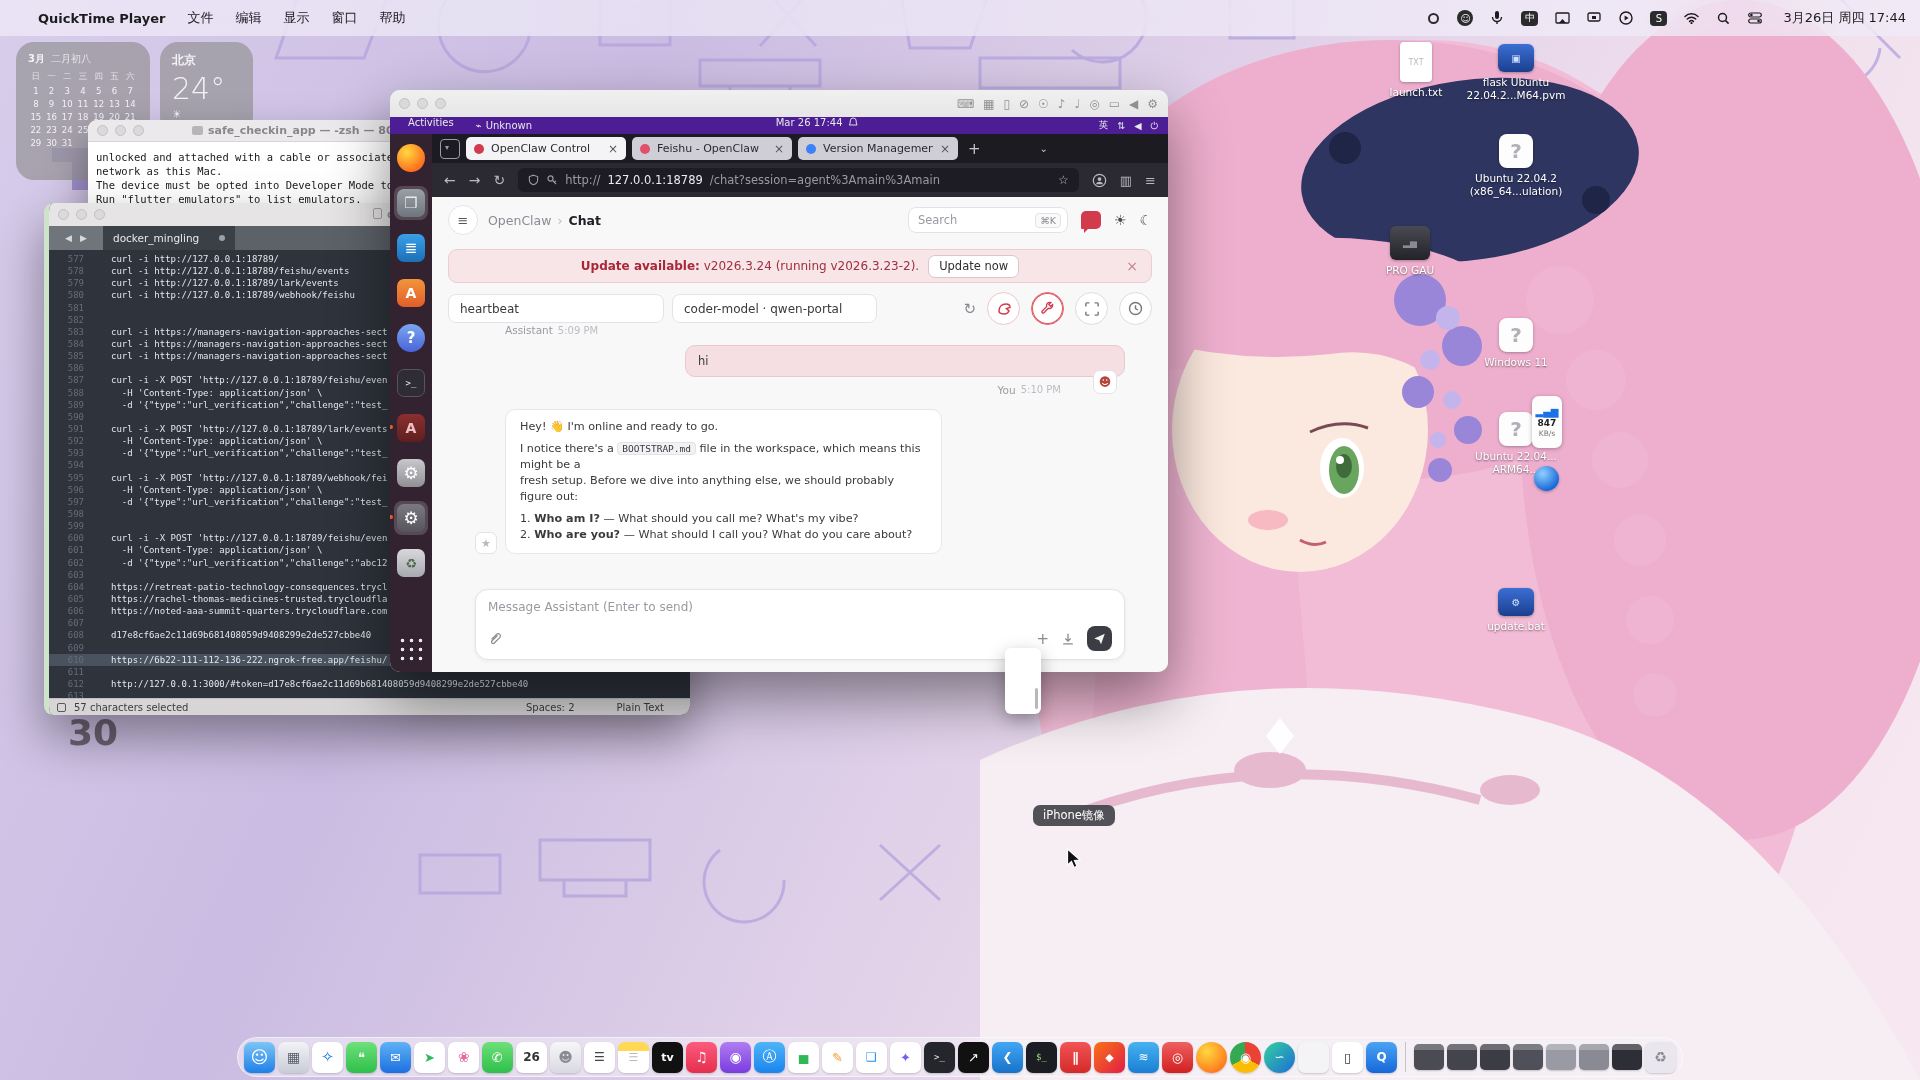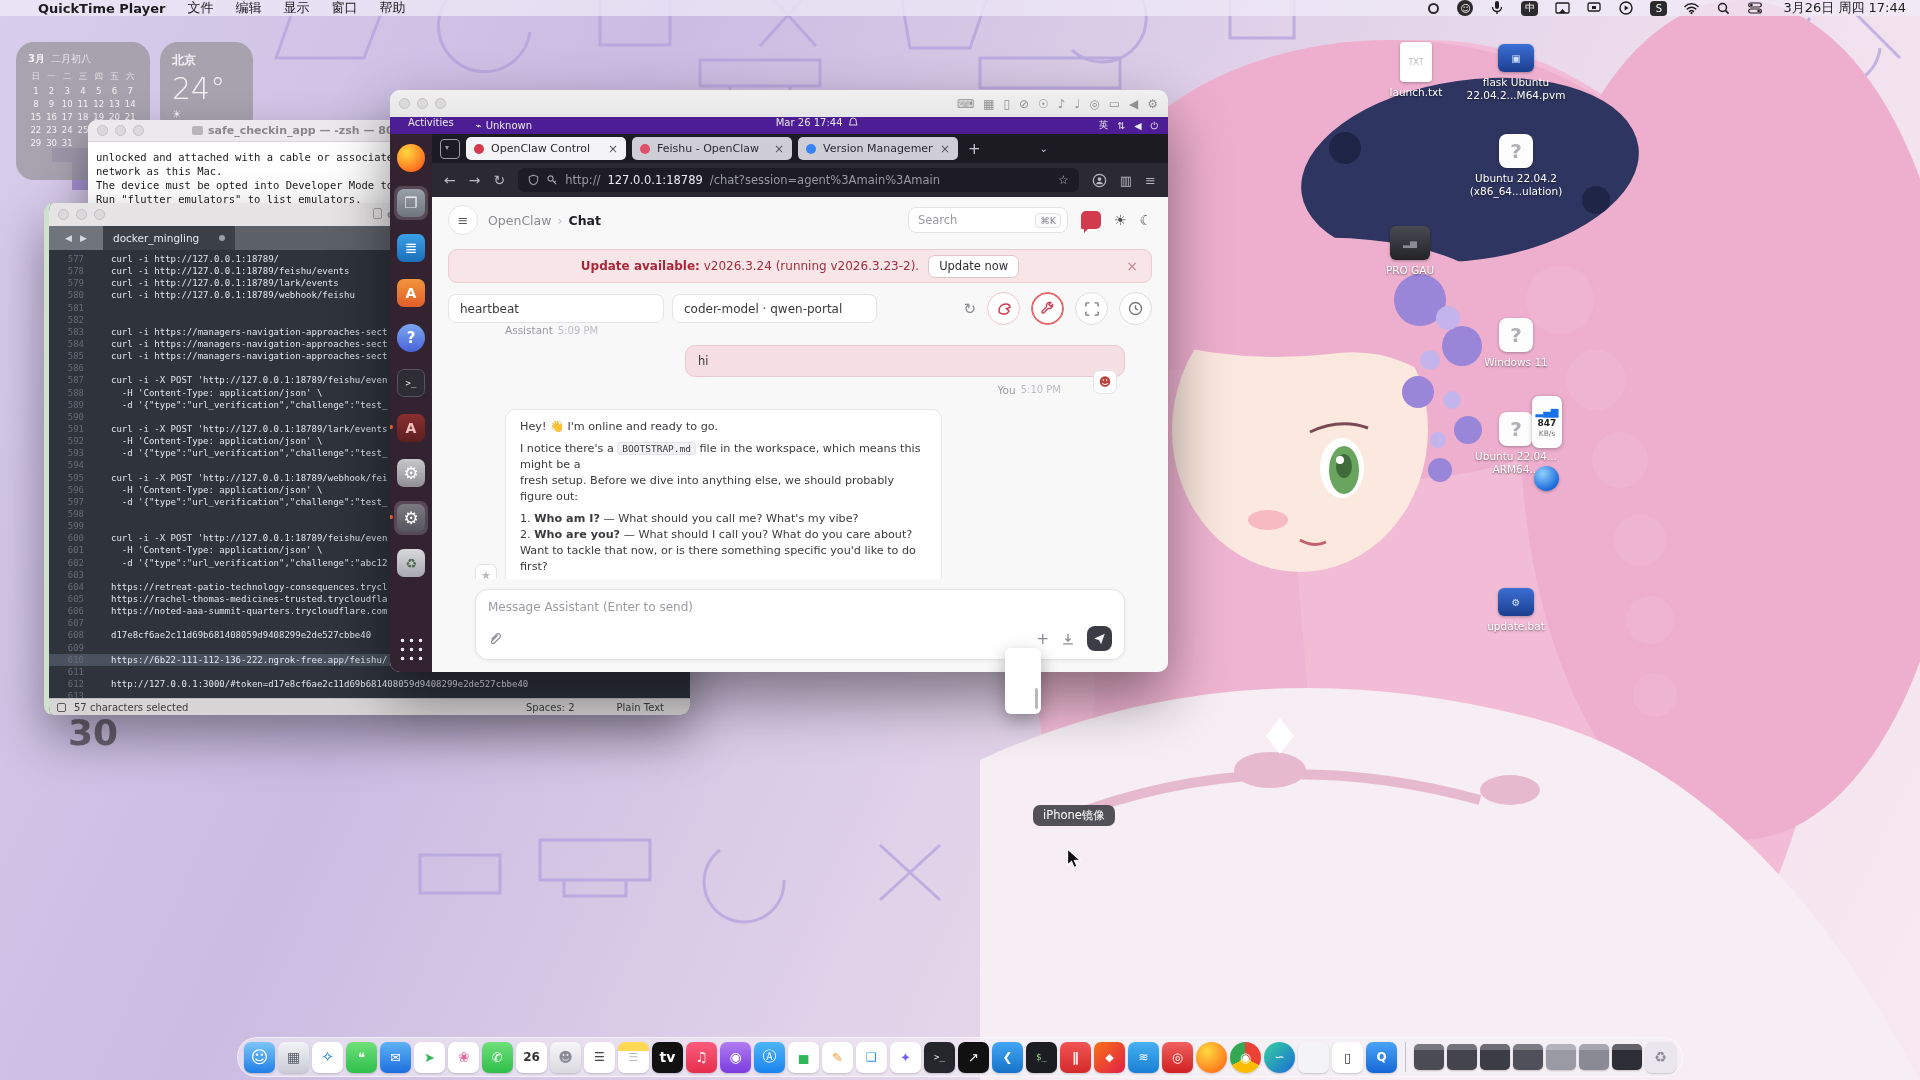--- a/index.html
+++ b/index.html
@@ -6,21 +6,21 @@
   html,body { width:1920px; height:1080px; overflow:hidden; font-family:"DejaVu Sans","Liberation Sans",sans-serif; }
   body { position:relative; background:linear-gradient(115deg,#d8cdeb 0%,#cabce2 28%,#e2d2e9 55%,#f2e2ee 78%,#f7e8f1 100%); }
   .abs { position:absolute; }
   .mono { font-family:"DejaVu Sans Mono","Liberation Mono",monospace; }
 
   
   #wp-decor { position:absolute; inset:0; z-index:0; }
   .wp-30 { position:absolute; left:68px; top:712px; font-size:36px; font-weight:700; color:#5c5663; opacity:.85; z-index:0; }
 
   
-  #menubar { position:absolute; left:0; top:0; width:1920px; height:16px; background:rgba(240,236,248,.72); backdrop-filter:blur(18px); display:flex; align-items:center; font-size:13px; color:#1c1c1e; z-index:40; }
+  #menubar { position:absolute; left:0; top:0; width:1920px; height:36px; background:rgba(240,236,248,.72); backdrop-filter:blur(18px); display:flex; align-items:center; font-size:13px; color:#1c1c1e; z-index:40; }
   #menubar .apple { font-size:14px; margin:0 18px 0 20px; }
   #menubar .appname { font-weight:700; margin-right:22px; }
   #menubar .mitem { margin-right:22px; }
   #menubar .right { margin-left:auto; display:flex; align-items:center; gap:16px; padding-right:14px; }
   .mbi { display:inline-flex; align-items:center; justify-content:center; width:16px; height:16px; color:#1c1c1e; }
   .badge-dark { background:#2b2b2e; color:#fff; border-radius:4px; font-size:10px; width:17px; height:15px; display:inline-flex; align-items:center; justify-content:center; }
   .ring { width:11px; height:11px; border:2.5px solid #2b2b2e; border-radius:50%; }
   #menubar .clock { font-size:13px; margin-left:4px; white-space:nowrap; }
 
   
@@ -626,21 +626,20 @@
             <div id="asst-row">
               <span id="asst-avatar">★</span>
               <div id="asst-bubble">
                 <div>Hey! 👋 I'm online and ready to go.</div>
                 <div class="gap"></div>
                 <div><span>I notice there's a </span><span class="codechip">BOOTSTRAP.md</span><span> file in the workspace, which means this might be a</span></div>
                 <div>fresh setup. Before we dive into anything else, we should probably figure out:</div>
                 <div class="gap"></div>
                 <div><span>1. </span><b>Who am I?</b><span> — What should you call me? What's my vibe?</span></div>
                 <div><span>2. </span><b>Who are you?</b><span> — What should I call you? What do you care about?</span></div>
-                <div>Want to tackle that now, or is there something specific you'd like to do first?</div>
               </div>
             </div>
 
           </div>
         </div>
         <div id="composer">
           <div class="ph">Message Assistant (Enter to send)</div>
           <div class="row2">
             <svg width="14" height="15" viewBox="0 0 16 16">
                 <path d="M4.5 8.5l5.2-5.2a2.6 2.6 0 0 1 3.7 3.7l-6.2 6.2a1.8 1.8 0 0 1-2.6-2.6l5.8-5.8" stroke="#8a8a92" stroke-width="1.4" fill="none" stroke-linecap="round"></path>
@@ -732,21 +731,21 @@
     <span class="dk" style="background:#fff;color:#1f7bd4;font-size:15px">✧</span>
     <span class="dk" style="background:linear-gradient(180deg,#6ee07a,#2fbf4a);color:#fff;font-size:13px">❝</span>
     <span class="dk" style="background:linear-gradient(180deg,#5fb2f5,#1d6fe0);color:#fff;font-size:13px">✉</span>
     <span class="dk" style="background:#fff;color:#2fb858;font-size:13px">➤</span>
     <span class="dk" style="background:#fff;color:#e2699f;font-size:14px">❀</span>
     <span class="dk" style="background:linear-gradient(180deg,#6ee07a,#2fbf4a);color:#fff;font-size:13px">✆</span>
     <span class="dk" style="background:#fff;color:#333;font-size:12px;font-weight:700">26</span>
     <span class="dk" style="background:linear-gradient(180deg,#f7f7fa,#d9d9e0);color:#8b8b93;font-size:14px">☻</span>
     <span class="dk" style="background:#fff;color:#444;font-size:12px">☰</span>
     <span class="dk" style="background:linear-gradient(180deg,#ffd954 30%,#fff 30%);color:#b9b9c0;font-size:11px">☰</span>
-    <span class="dk" style="background:#111;color:#fff;font-size:14px;font-weight:700">tv</span>
+    <span class="dk" style="background:#111;color:#fff;font-size:11px;font-weight:700">tv</span>
     <span class="dk" style="background:linear-gradient(180deg,#fc5c7d,#e62e4d);color:#fff;font-size:14px">♫</span>
     <span class="dk" style="background:linear-gradient(180deg,#b07df0,#7a3be0);color:#fff;font-size:14px">◉</span>
     <span class="dk" style="background:linear-gradient(180deg,#4db5f7,#1b84ee);color:#fff;font-size:14px">Ⓐ</span>
     <span class="dk" style="background:#fff;color:#2fb858;font-size:12px">▅</span>
     <span class="dk" style="background:#fff;color:#f59a33;font-size:13px">✎</span>
     <span class="dk" style="background:#fff;color:#1f8ef0;font-size:12px">❑</span>
     <span class="dk" style="background:#fff;color:#7a5cf0;font-size:13px">✦</span>
     <span class="dk" style="background:#24262b;color:#e8e8ec;font-size:9px;font-family:'DejaVu Sans Mono',monospace">&gt;_</span>
     <span class="dk" style="background:#111;color:#fff;font-size:13px">↗</span>
     <span class="dk" style="background:linear-gradient(180deg,#42a6f5,#1773c9);color:#fff;font-size:12px">❮</span>

